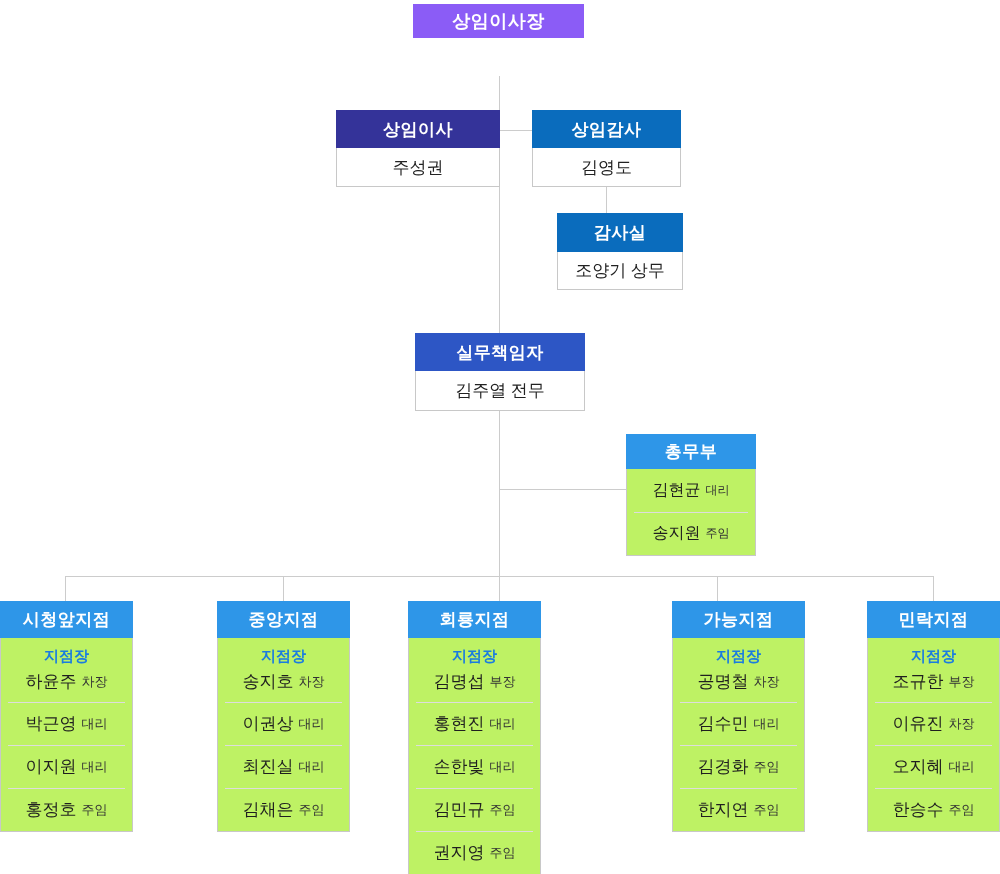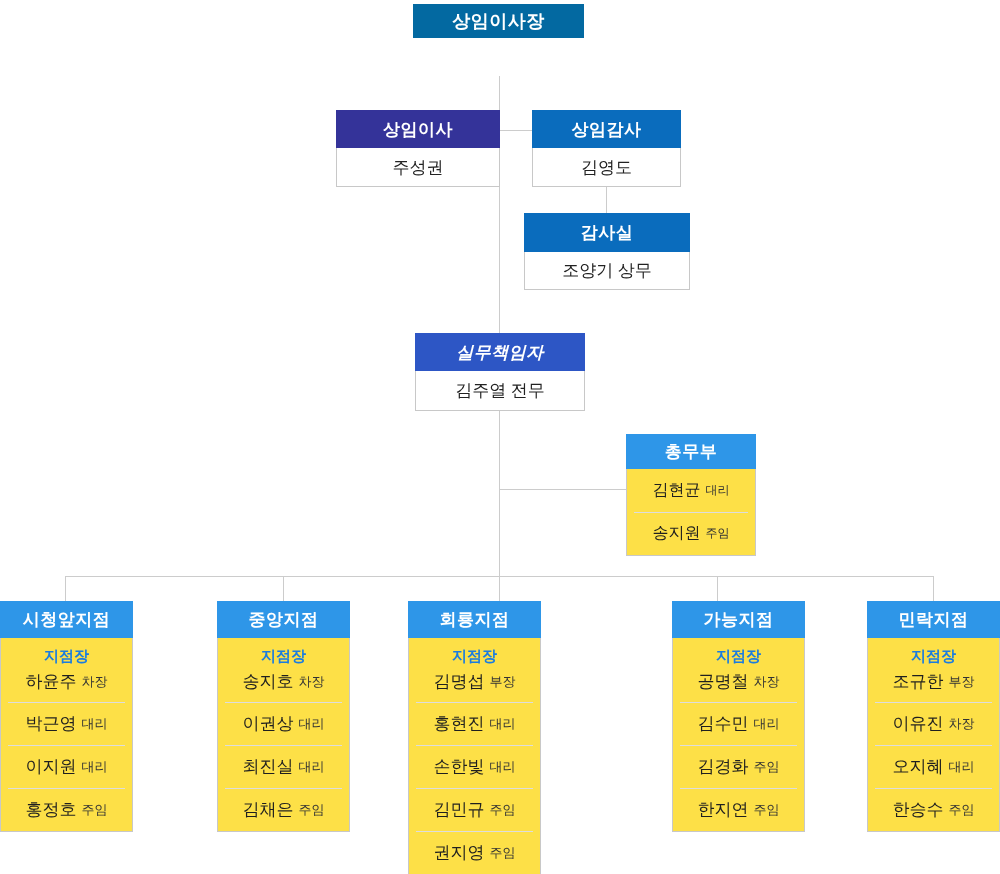--- a/index.html
+++ b/index.html
@@ -8,31 +8,31 @@
 
   .line{position:absolute;background:#cccccc;}
 
   .node{position:absolute;background:#fff;}
   .hd{display:flex;align-items:center;justify-content:center;color:#fff;font-weight:700;font-size:17px;letter-spacing:.5px;}
   .hd.h34{height:34px;font-size:18px;}
   .hd.h35{height:35px;}
   .hd.h37{height:37px;}
   .hd.h38{height:38px;}
   .hd.h39{height:39px;}
-  .navy{background:#0369a1;}
+  .navy{background:#8b5cf6;}
   .indigo{background:#343399;}
   .blue{background:#0a6cbd;}
-  .royal{background:#2d56c5;font-style:italic;}
+  .royal{background:#2d56c5;}
   .sky{background:#2e96e8;}
 
   .bd{display:flex;align-items:center;justify-content:center;font-size:17px;color:#222;
       background:#fff;border:1px solid #c8c8c8;border-top:none;}
   .bd.h37{height:37px;} .bd.h38{height:38px;} .bd.h39{height:39px;}
 
-  .bd-list{background:#fde047;border:1px solid #c8c8c8;border-top:none;}
+  .bd-list{background:#bef264;border:1px solid #c8c8c8;border-top:none;}
   .row{display:flex;align-items:center;justify-content:center;height:43px;position:relative;}
   .row + .row::before{content:"";position:absolute;left:7px;right:7px;top:0;height:1px;background:#ddd;}
   .row.manager{flex-direction:column;height:64px;}
   .nm{font-size:17px;color:#1f1f1f;}
   .sfx{font-size:13px;color:#333;margin-left:5px;}
   .ga .nm{font-size:16px;} .ga .sfx{font-size:12px;}
   .mgr-label{color:#1a7ce0;font-size:15px;font-weight:700;margin-bottom:4px;}
   .mgr-name{display:flex;align-items:center;}
 </style>
 </head>
@@ -58,21 +58,21 @@
   <div class="node" style="left:318px;top:110px;width:164px;padding-left:18px;">
     <div class="hd h38 indigo">상임이사</div>
     <div class="bd h38">주성권</div>
   </div>
 
   <div class="node" style="left:532px;top:110px;width:149px;">
     <div class="hd h38 blue">상임감사</div>
     <div class="bd h38">김영도</div>
   </div>
 
-  <div class="node" style="left:524px;top:213px;width:166px;">
+  <div class="node" style="left:557px;top:213px;width:126px;">
     <div class="hd h39 blue">감사실</div>
     <div class="bd h37">조양기 상무</div>
   </div>
 
   <div class="node" style="left:415px;top:333px;width:170px;">
     <div class="hd h38 royal">실무책임자</div>
     <div class="bd h39">김주열 전무</div>
   </div>
 
   <div class="node ga" style="left:626px;top:434px;width:130px;">

